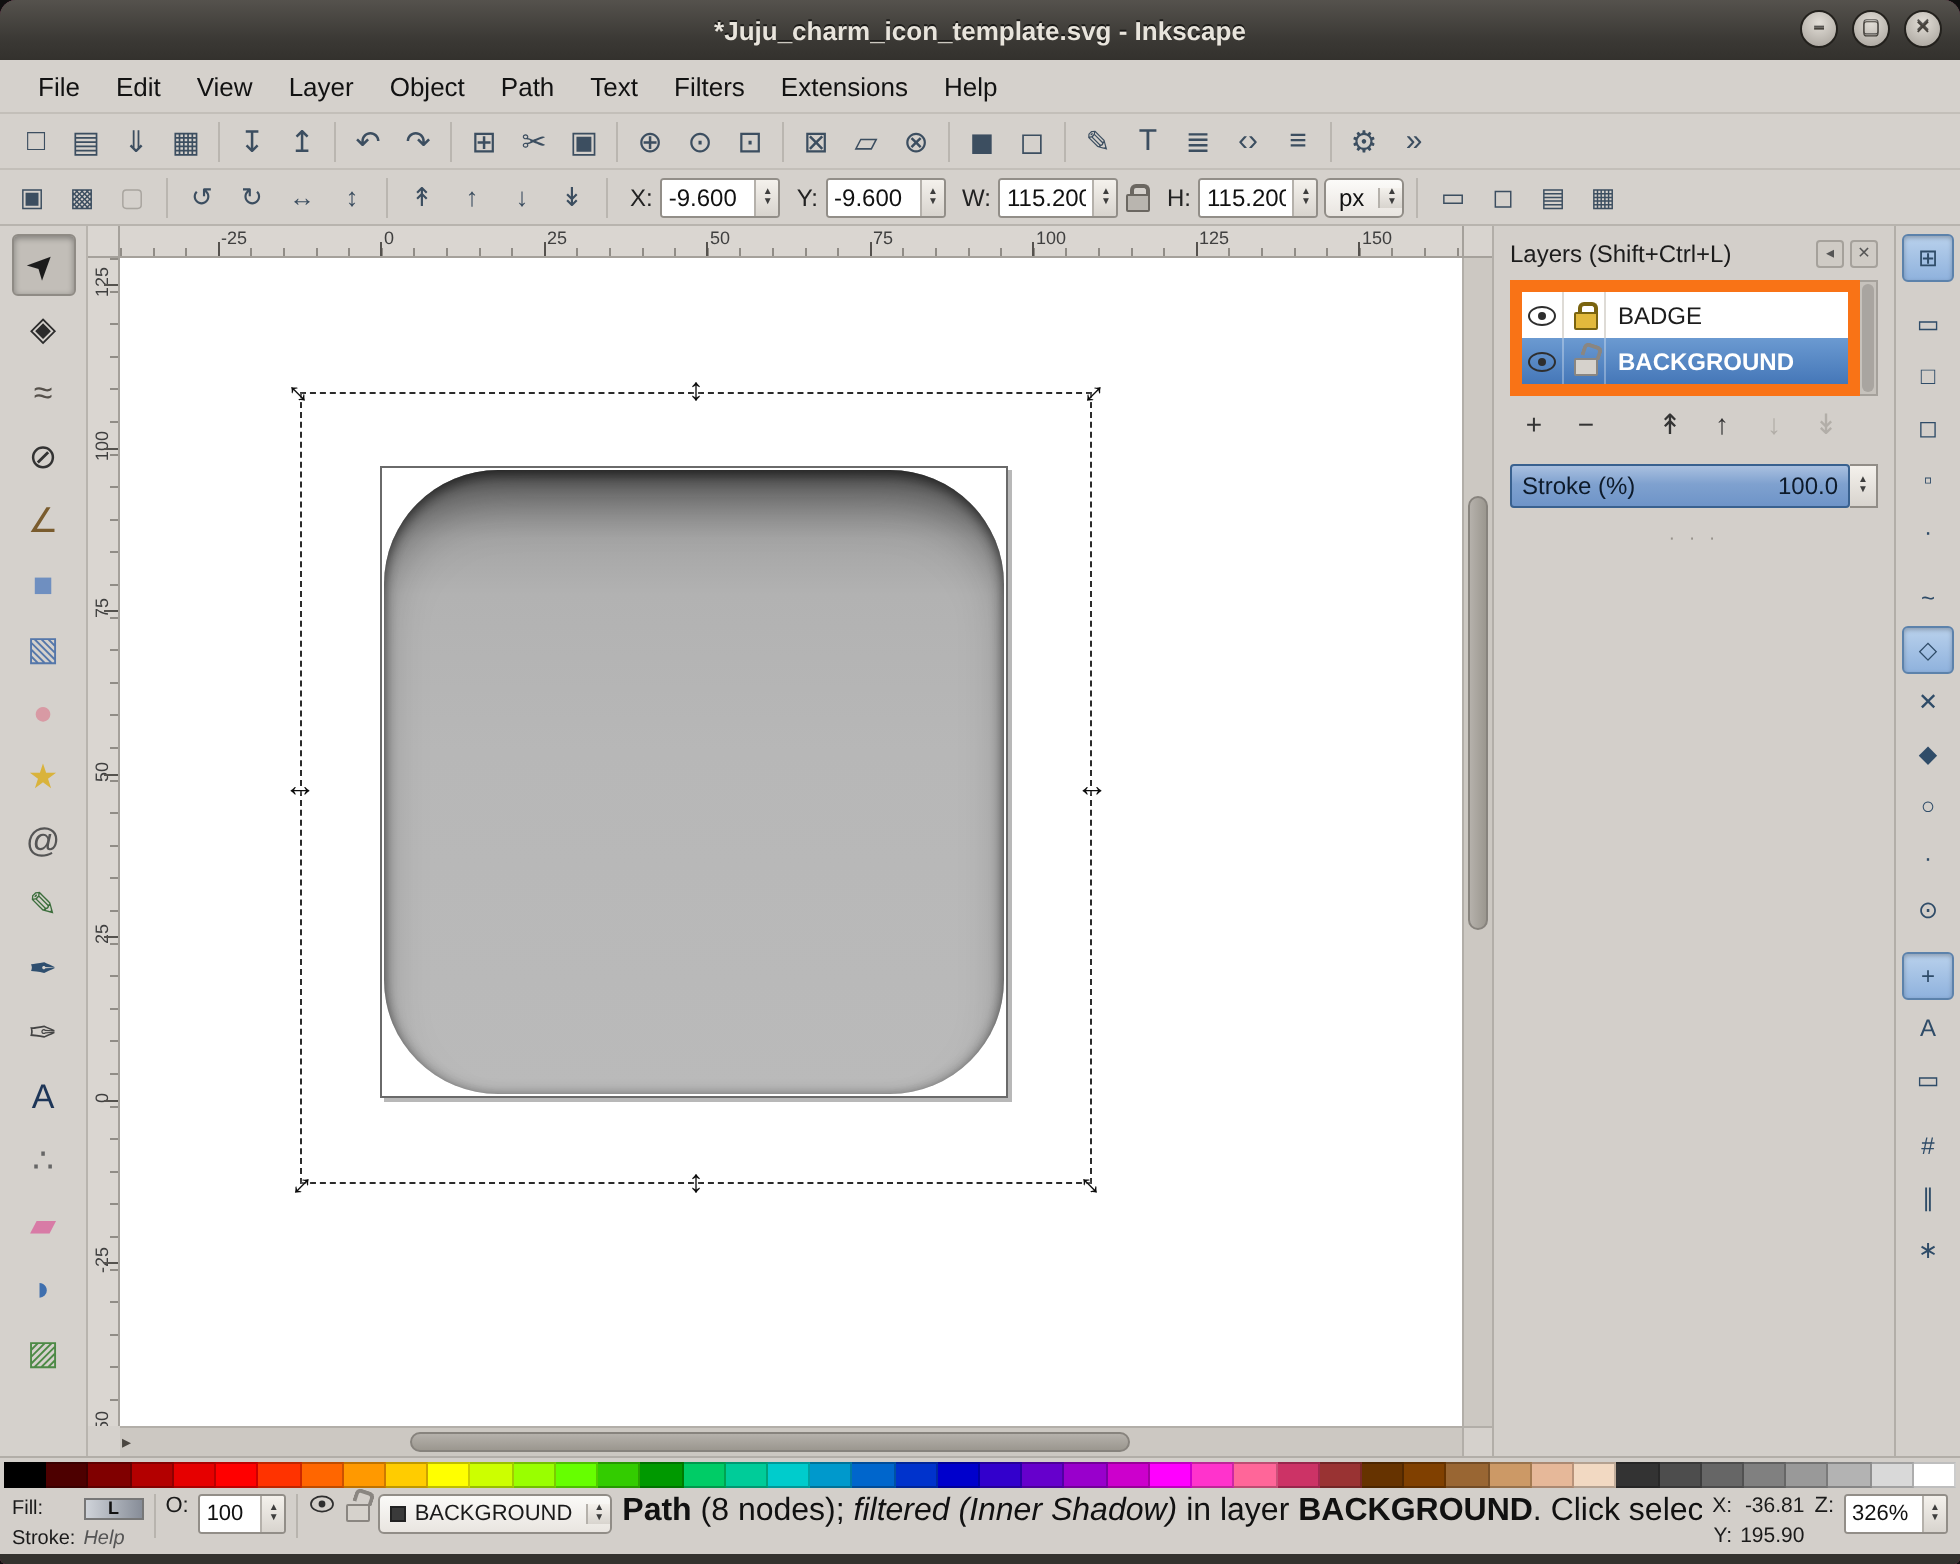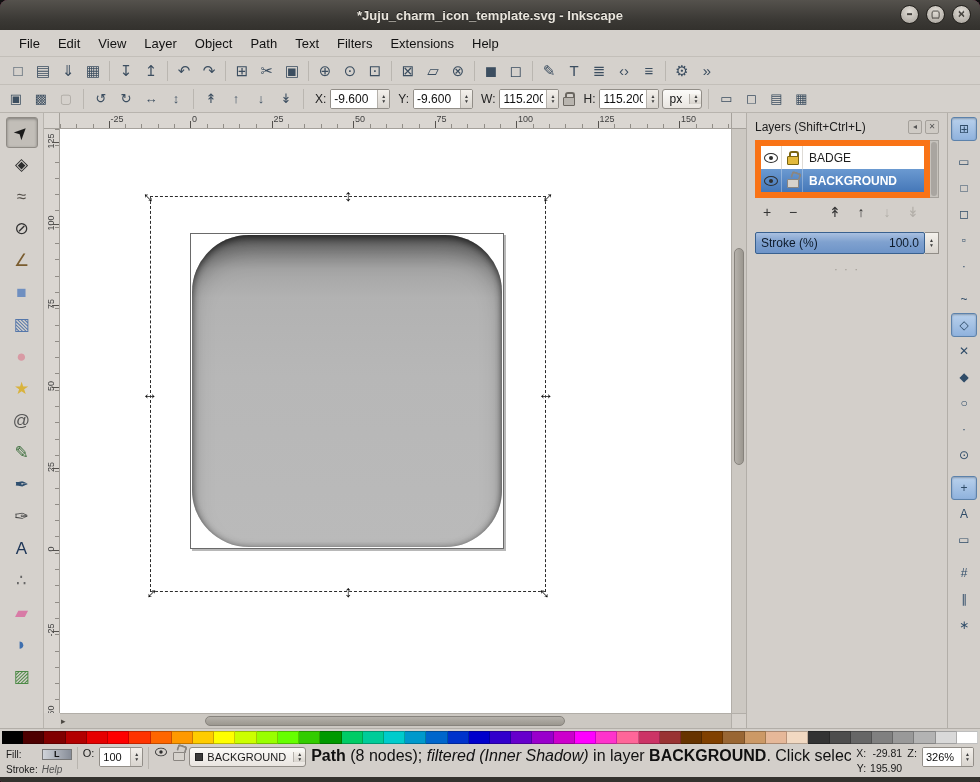--- a/index.html
+++ b/index.html
@@ -533,21 +533,21 @@
       <span class="chip"></span>
       <span class="lbl">BACKGROUND</span>
       <span class="spin-col">
           <span class="spin-up">▲</span>
           <span class="spin-dn">▼</span>
         </span>
     </div>
     <div class="msg" id="statusmsg"><span class="b ">Path</span><span> (8 nodes); </span><span class="i">filtered (Inner Shadow)</span><span> in layer </span><span class="b ">BACKGROUND</span><span>. Click selectio</span></div>
     <div class="xy">
       <span>X:</span>
-      <span>-29.81</span>
+      <span>-36.81</span>
       <span>Y:</span>
       <span>195.90</span>
     </div>
     <span class="sb-label">Z:</span>
     <div class="sb-entry">
       <input class="z-in" id="zoom-input" value="326%" style="">
       <span class="spin-col">
           <span class="spin-up">▲</span>
           <span class="spin-dn">▼</span>
         </span>

